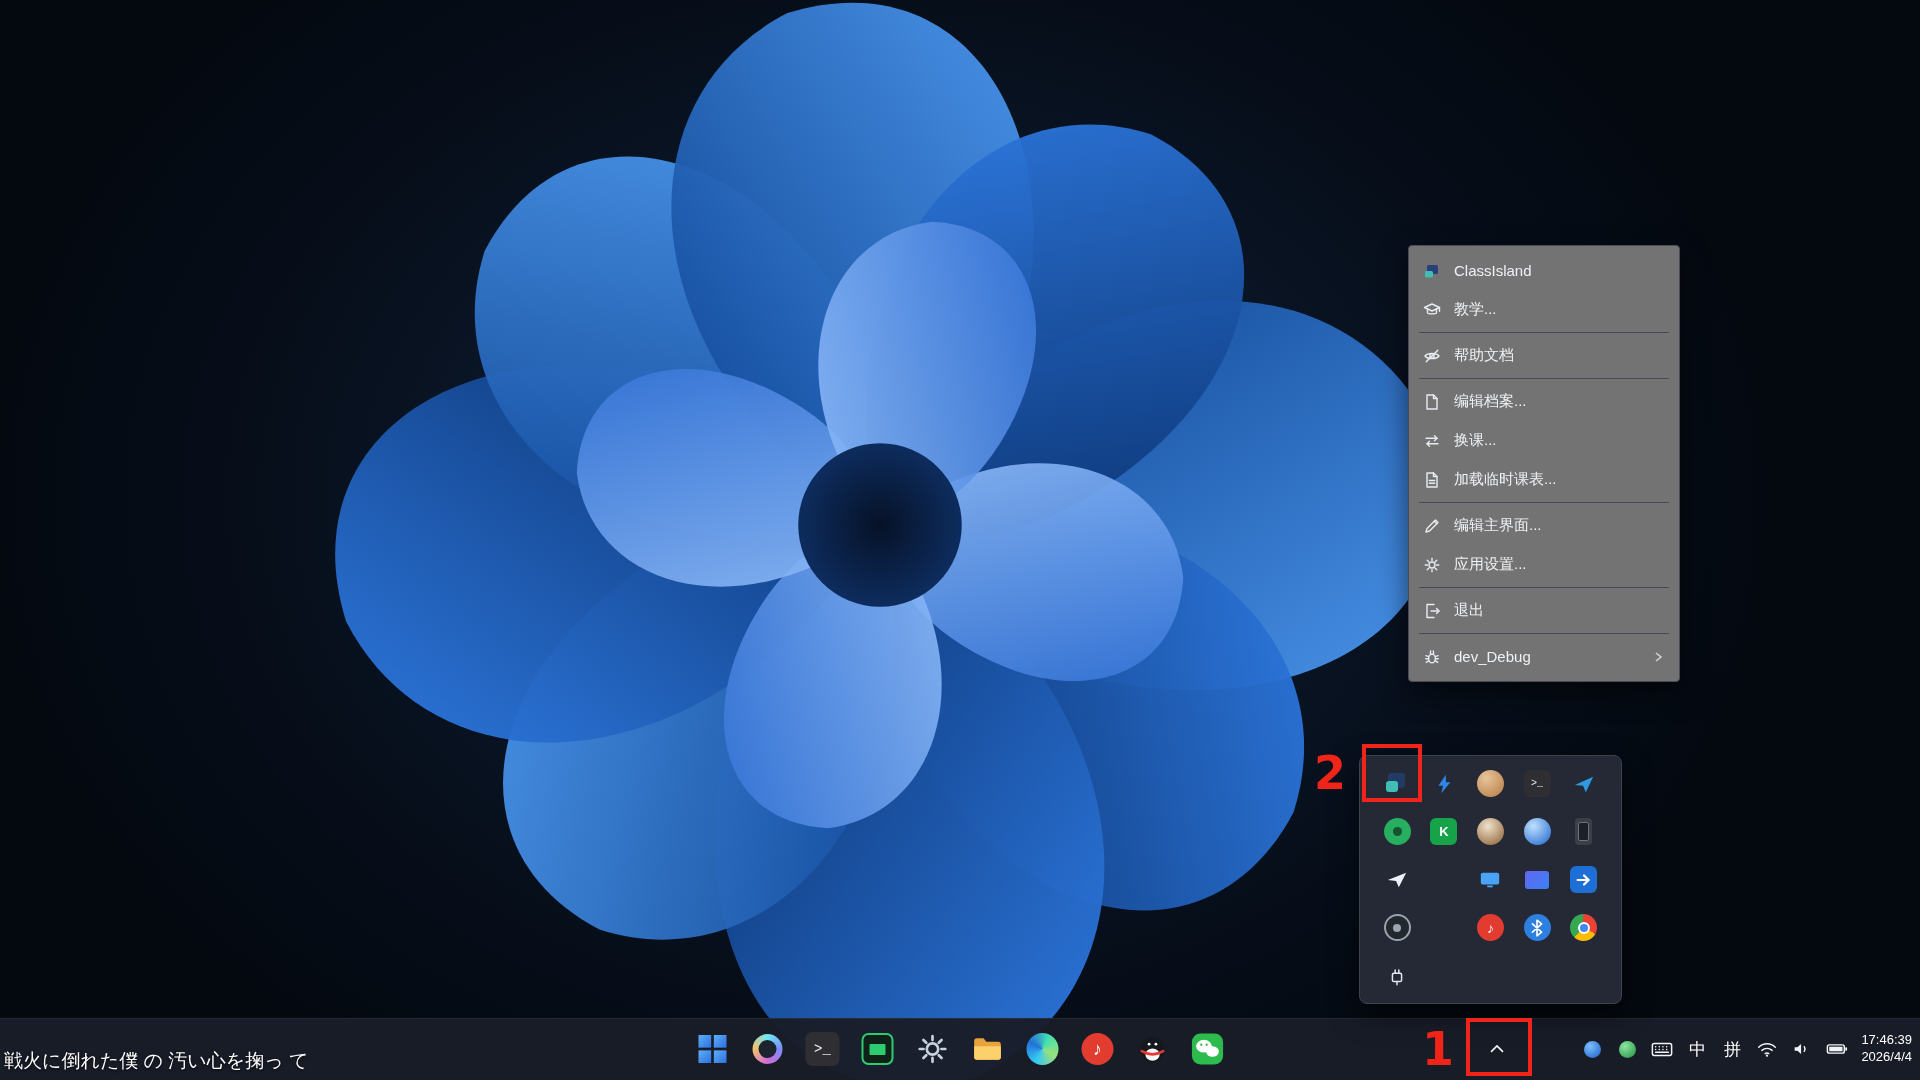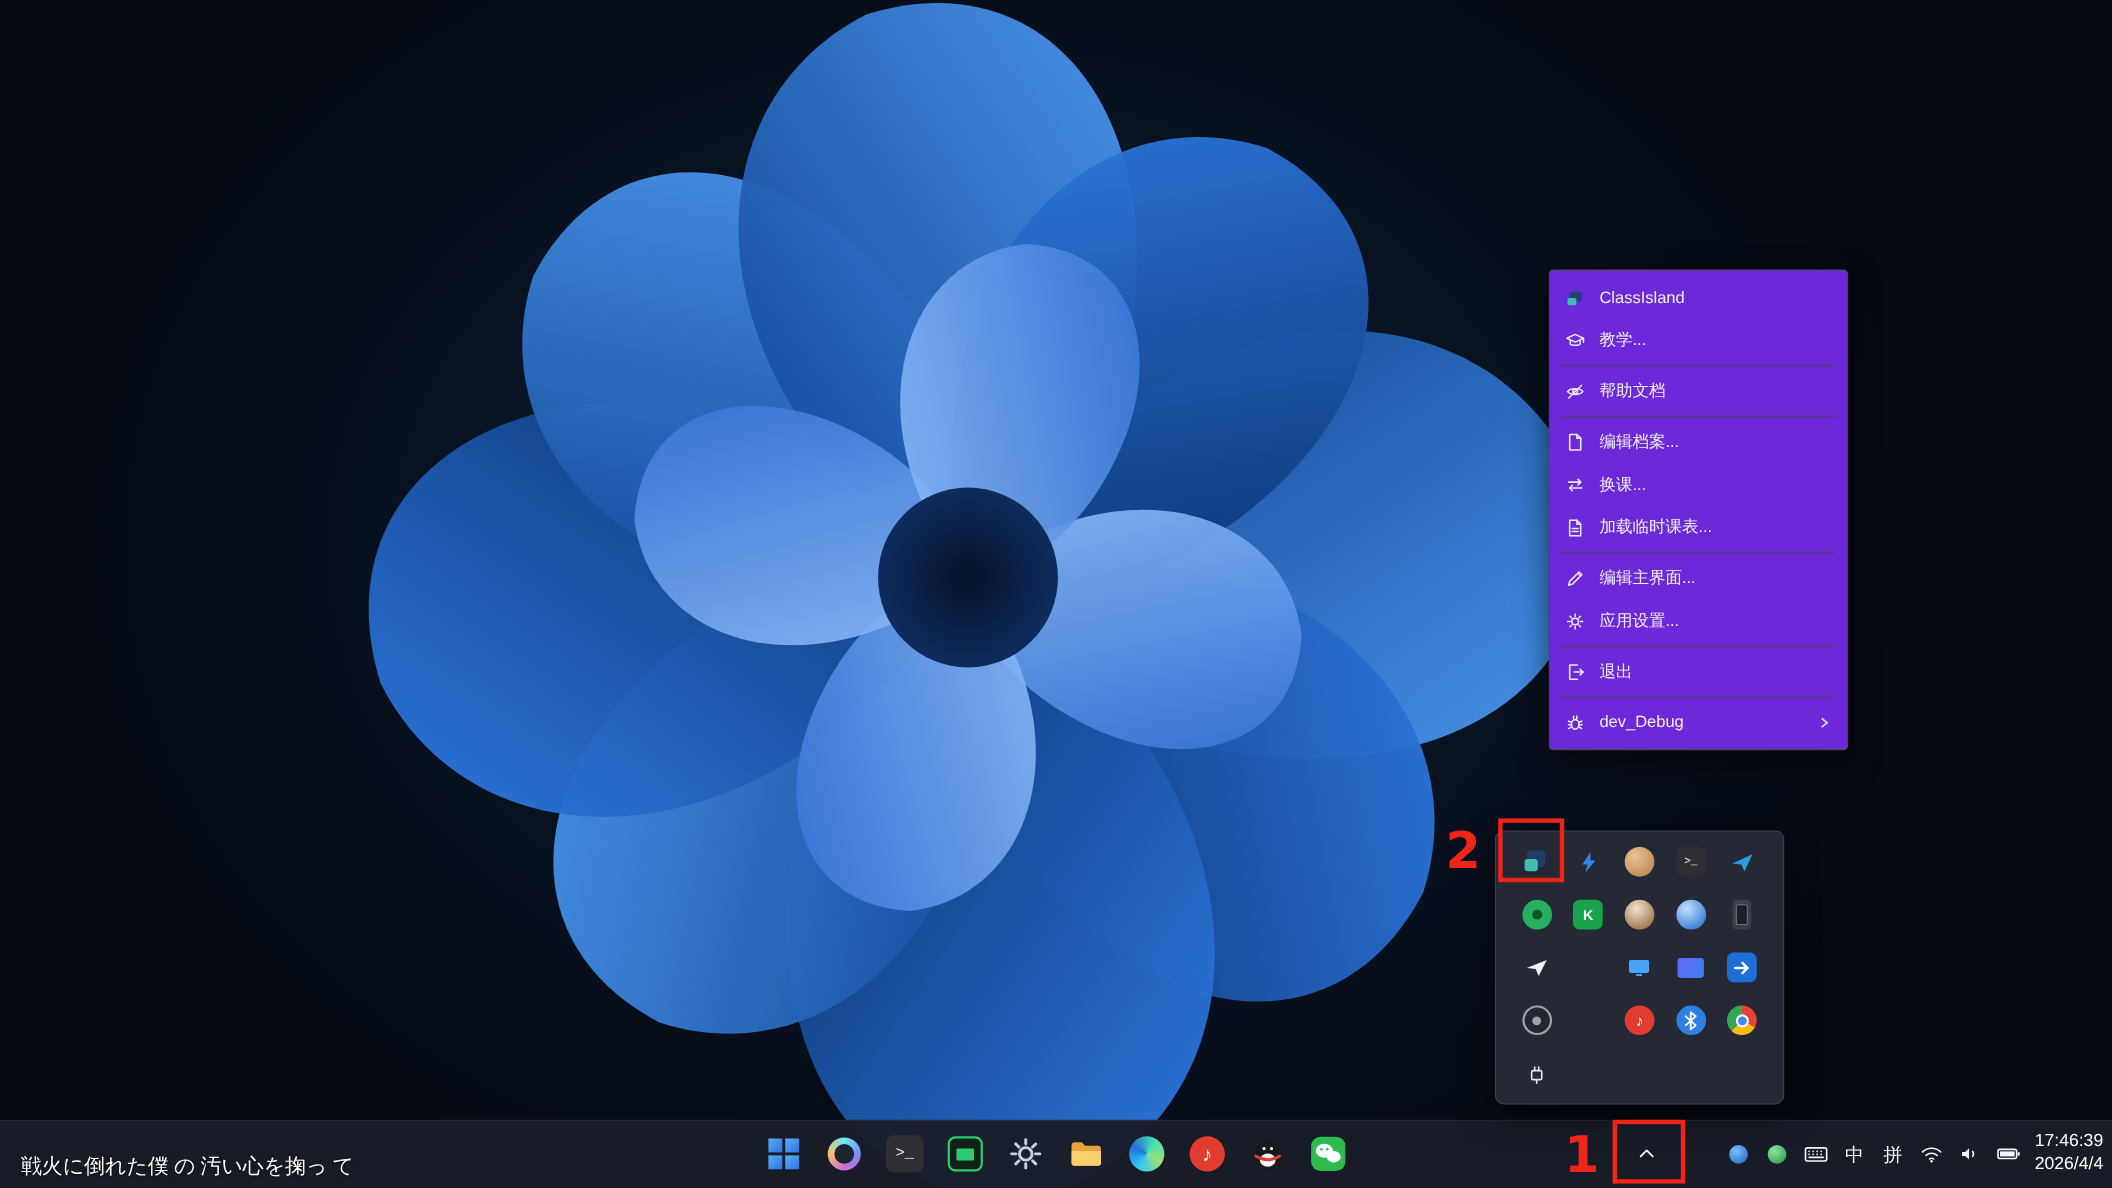--- a/index.html
+++ b/index.html
@@ -11,21 +11,21 @@
       radial-gradient(900px 700px at 46% 46%, #10233c 0%, #0a1526 45%, #060d18 75%, #040910 100%);
     color:#fff;
   }
 
   
   .bloom { position:absolute; left:230px; top:-40px; width:1300px; height:1130px; z-index:1; }
 
   
   .context-menu {
     position:absolute; left:1408px; top:245px; width:272px; z-index:30;
-    background:#6d28d9; border:1px solid #474c56; border-radius:4px;
+    background:#737373; border:1px solid #474c56; border-radius:4px;
     padding:5px 0; box-shadow:0 10px 28px rgba(0,0,0,.55);
   }
   .menu-item { display:flex; align-items:center; gap:13px; height:39px; padding:0 14px; color:#eef1f5; font-size:15px; cursor:default; }
   .mi-icon { width:18px; height:18px; flex:none; display:flex; align-items:center; justify-content:center; }
   .mi-icon svg { width:18px; height:18px; stroke:#e8ecf2; stroke-width:1.4; fill:none; stroke-linecap:round; stroke-linejoin:round; }
   .mi-label { white-space:nowrap; }
   .mi-arrow { margin-left:auto; width:14px; height:14px; }
   .mi-arrow svg { width:14px; height:14px; stroke:#cfd5dd; stroke-width:1.6; fill:none; }
   .menu-sep { height:1px; background:#454a54; margin:3px 10px; }
 
@@ -92,30 +92,30 @@
 
   .taskbar-right {
     position:absolute; right:8px; bottom:0; height:62px; z-index:16;
     display:flex; align-items:center; gap:13px; color:#fff;
   }
   .tray-sm { display:flex; align-items:center; justify-content:center; height:34px; min-width:22px; border-radius:4px; }
   .tray-sm svg { width:22px; height:22px; stroke:#f2f4f7; fill:none; stroke-width:1.6; stroke-linecap:round; stroke-linejoin:round; }
   .dot-blue  { width:17px; height:17px; border-radius:50%; background:radial-gradient(circle at 35% 30%, #7cc0ff, #1d5fc4); }
   .dot-green { width:17px; height:17px; border-radius:50%; background:radial-gradient(circle at 35% 30%, #8fe6a0, #1d8f3f); }
   .ime { font-size:17px; }
-  .clock { display:flex; flex-direction:column; align-items:flex-end; font-size:16px; line-height:1.3; }
+  .clock { display:flex; flex-direction:column; align-items:flex-end; font-size:13px; line-height:1.3; }
 
   .chevron-btn {
     position:absolute; left:1478px; bottom:13px; width:38px; height:36px; z-index:17;
     display:flex; align-items:center; justify-content:center; border-radius:4px;
   }
   .chevron-btn svg { width:22px; height:22px; stroke:#f2f4f7; fill:none; stroke-width:1.8; stroke-linecap:round; stroke-linejoin:round; }
 
-  .lyrics { position:absolute; left:19px; bottom:5px; z-index:25; font-size:19px; line-height:1.45;
-    text-shadow:0 1px 3px rgba(0,0,0,.85); white-space:nowrap;font-family:Liberation Serif, serif; }
+  .lyrics { position:absolute; left:4px; bottom:5px; z-index:25; font-size:19px; line-height:1.45;
+    text-shadow:0 1px 3px rgba(0,0,0,.85); white-space:nowrap; }
 
   
   .anno-box { position:absolute; border:4px solid #f02418; z-index:40; }
   #anno-box2 { left:1362px; top:744px; width:60px; height:58px; }
   #anno-box1 { left:1466px; top:1018px; width:66px; height:58px; }
   .anno-num { position:absolute; z-index:41; color:#f02418; font-weight:bold; font-size:46px; font-family:"DejaVu Sans",sans-serif; }
   #anno-num2 { left:1314px; top:746px; }
   #anno-num1 { left:1422px; top:1022px; }
 </style>
 </head>

